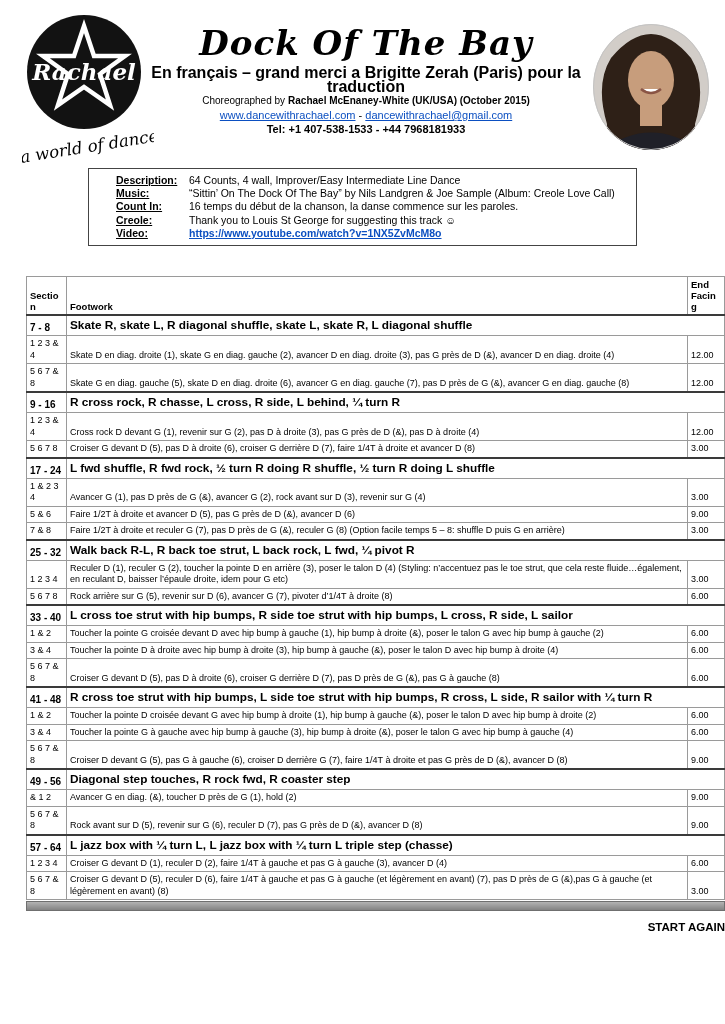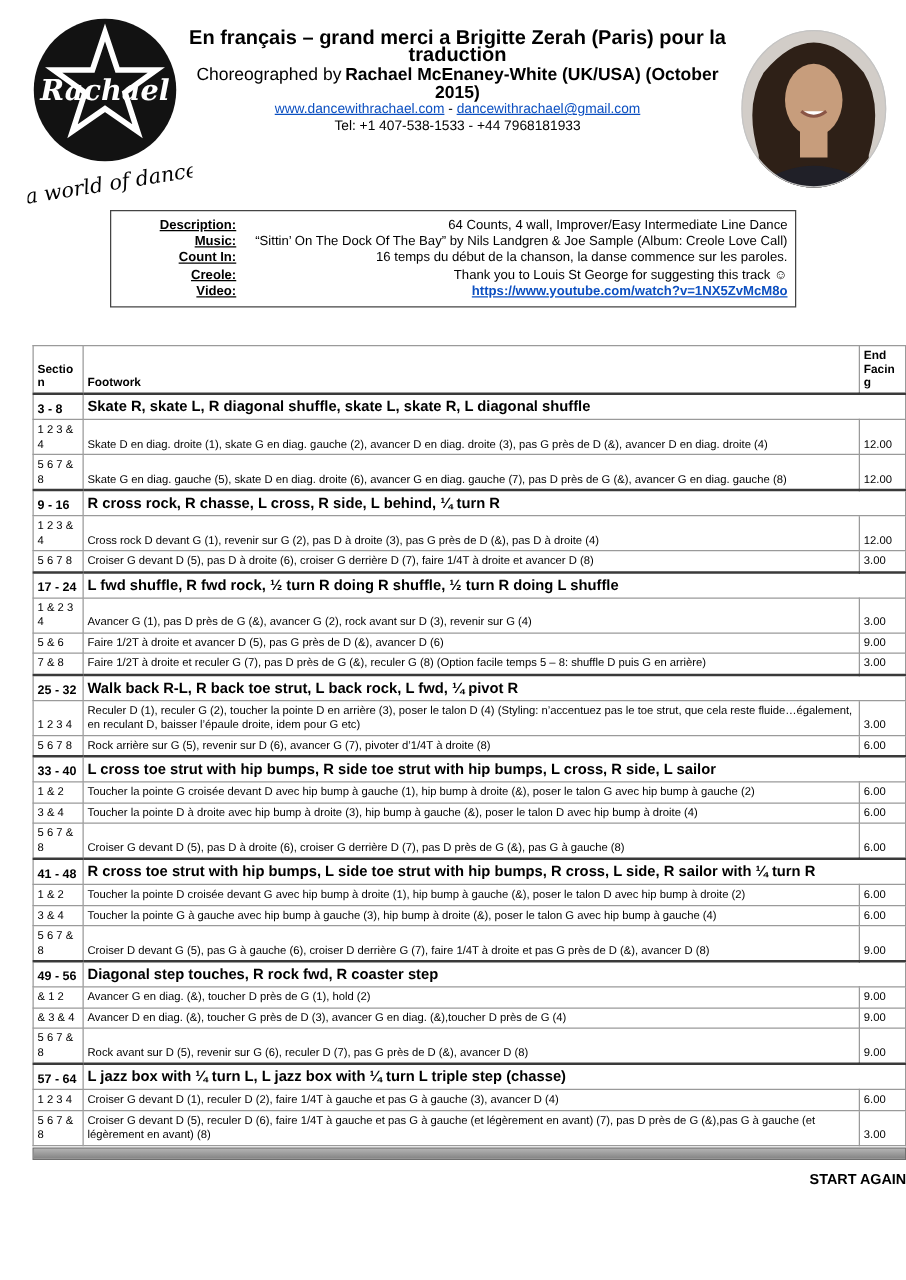--- a/index.html
+++ b/index.html
@@ -12,32 +12,32 @@
   
   .logo { position:absolute; left:22px; top:10px; width:132px; height:158px; }
   .portrait { position:absolute; left:593px; top:24px; width:117px; height:127px; }
 
   .header-center { position:absolute; left:150px; top:24px; width:432px; text-align:center; }
   .doc-title {
     font-family:"DejaVu Serif", serif; font-style:italic; font-weight:bold;
     font-size:34px; letter-spacing:1px; line-height:38px; margin-bottom:4px;
   }
   .sub-fr { font-weight:bold; font-size:16px; line-height:14px; }
-  .sub-choreo { font-size:14px; line-height:14px; }
+  .sub-choreo { font-size:10px; line-height:14px; }
   .sub-choreo .bold { font-weight:bold; margin-left:3px; }
   .sub-links { font-size:11px; line-height:14px; }
   .link { color:#0b4fc1; text-decoration:underline; cursor:pointer; }
   .link.bold { font-weight:bold; }
-  .sub-tel { font-size:11px; line-height:14px; }
+  .sub-tel { font-size:11px; line-height:14px;font-weight:bold; }
 
   
   .desc-box {
     position:absolute; left:88px; top:168px; width:549px;
     border:1px solid #444; padding:5px 6px 5px 0;
-    font-size:10.5px; line-height:13.2px;text-align:right;
+    font-size:10.5px; line-height:13.2px;
   }
   .desc-row { display:flex; }
   .desc-label { width:100px; padding-left:27px; font-weight:bold; text-decoration:underline; flex:0 0 100px; }
   .desc-label.empty { text-decoration:none; }
   .desc-value { flex:1; }
 
   
   .content { position:absolute; left:26px; top:276px; width:699px; }
   table.footwork { width:699px; border-collapse:collapse; table-layout:fixed; }
   table.footwork th, table.footwork td {
@@ -84,20 +84,21 @@
       <path d="M18 34 Q58 -14 98 34 Q114 60 102 100 L102 127 L14 127 L14 100 Q2 60 18 34 Z" fill="#2e2017"></path>
       <ellipse cx="58" cy="56" rx="23" ry="29" fill="#c79d7c"></ellipse>
       <rect x="47" y="80" width="22" height="22" fill="#c79d7c"></rect>
       <path d="M48 65 Q58 73 68 65" stroke="#8a5545" stroke-width="2.5" fill="#fff"></path>
       <path d="M8 127 Q58 90 108 127 Z" fill="#202028"></path>
     </g>
     <ellipse cx="58" cy="63" rx="57.5" ry="62.5" fill="none" stroke="#c4c4c4" stroke-width="1"></ellipse>
   </svg>
 
   <div class="header-center">
+    <div class="doc-title">Dock Of The Bay</div>
     <div class="sub-fr">En français – grand merci a Brigitte Zerah (Paris) pour la traduction</div>
     <div class="sub-choreo">
       <span>Choreographed by</span><span class="bold">Rachael McEnaney-White (UK/USA) (October 2015)</span>
     </div>
     <div class="sub-links">
       <span class="link">www.dancewithrachael.com</span>
       <span>-</span>
       <span class="link">dancewithrachael@gmail.com</span>
     </div>
     <div class="sub-tel">Tel: +1 407-538-1533 - +44 7968181933</div>
@@ -135,21 +136,21 @@
         </colgroup>
       <thead>
         <tr>
           <th>Section</th>
           <th>Footwork</th>
           <th class="h-facing">End Facing</th>
         </tr>
       </thead>
       <tbody>
           <tr class="section-row">
-            <td class="c-range">3 - 8</td>
+            <td class="c-range">7 - 8</td>
             <td class="c-title" colspan="2">Skate R, skate L, R diagonal shuffle, skate L, skate R, L diagonal shuffle</td>
           </tr>
           <tr class="step-row">
             <td class="c-counts">1 2 3 &amp; 4</td>
             <td class="c-text">Skate D en diag. droite (1), skate G en diag. gauche (2), avancer D en diag. droite (3), pas G près de D (&amp;), avancer D en diag. droite (4)</td>
             <td class="c-facing">12.00</td>
           </tr>
           <tr class="step-row">
             <td class="c-counts">5 6 7 &amp; 8</td>
             <td class="c-text">Skate G en diag. gauche (5), skate D en diag. droite (6), avancer G en diag. gauche (7), pas D près de G (&amp;), avancer G en diag. gauche (8)</td>
@@ -243,25 +244,20 @@
           <tr class="section-row">
             <td class="c-range">49 - 56</td>
             <td class="c-title" colspan="2">Diagonal step touches, R rock fwd, R coaster step</td>
           </tr>
           <tr class="step-row">
             <td class="c-counts">&amp; 1 2</td>
             <td class="c-text">Avancer G en diag. (&amp;), toucher D près de G (1), hold (2)</td>
             <td class="c-facing">9.00</td>
           </tr>
           <tr class="step-row">
-            <td class="c-counts">&amp; 3 &amp; 4</td>
-            <td class="c-text">Avancer D en diag. (&amp;), toucher G près de D (3), avancer G en diag. (&amp;),toucher D près de G (4)</td>
-            <td class="c-facing">9.00</td>
-          </tr>
-          <tr class="step-row">
             <td class="c-counts">5 6 7 &amp; 8</td>
             <td class="c-text">Rock avant sur D (5), revenir sur G (6), reculer D (7), pas G près de D (&amp;), avancer D (8)</td>
             <td class="c-facing">9.00</td>
           </tr>
           <tr class="section-row">
             <td class="c-range">57 - 64</td>
             <td class="c-title" colspan="2">L jazz box with ¼ turn L, L jazz box with ¼ turn L triple step (chasse)</td>
           </tr>
           <tr class="step-row">
             <td class="c-counts">1 2 3 4</td>

